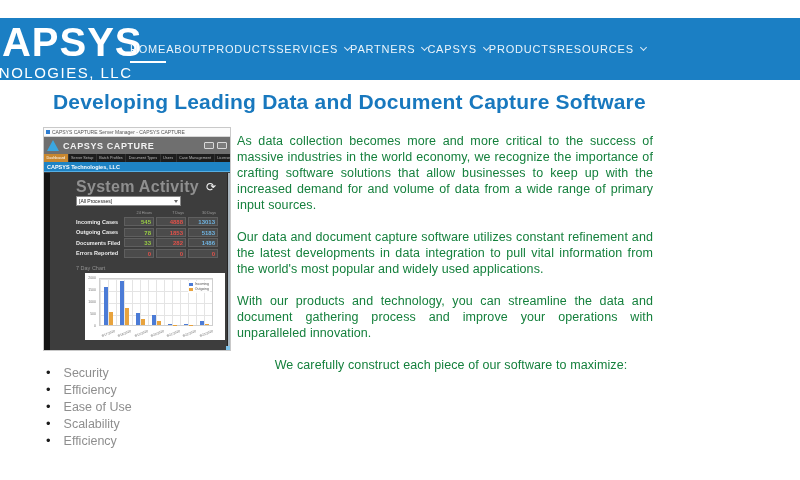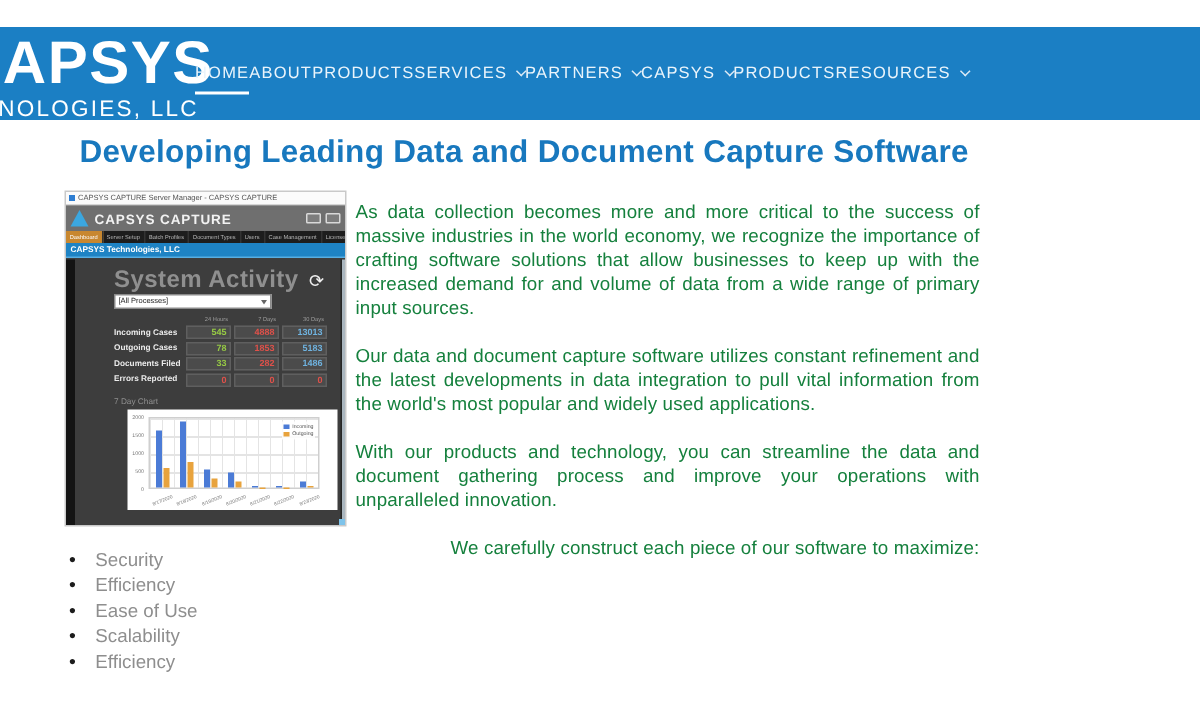--- a/index.html
+++ b/index.html
@@ -72,21 +72,21 @@
   .mc-xlabels { position:absolute; left:14px; top:54px; width:114px; height:12px; display:flex; justify-content:space-around; }
   .mc-xlabel { font-size:3.2px; color:#777; transform:rotate(-22deg); transform-origin:top right; white-space:nowrap; margin-top:2px; }
   .mc-legend { position:absolute; right:2px; top:2px; background:rgba(255,255,255,.85); padding:1px; }
   .mc-legend-row { display:flex; align-items:center; margin-bottom:1px; }
   .mc-swatch { width:4px; height:3px; margin-right:2px; }
   .mc-legend-text { font-size:3.5px; color:#555; }
 
   
   .copy { position:absolute; left:237px; top:133px; width:416px; }
   .copy p { font-size:12.5px; line-height:16px; color:#15803d; text-align:justify; margin-bottom:16px; letter-spacing:.1px; }
-  .copy p:last-child { text-align:right;margin-left:12px; }
+  .copy p:last-child { text-align:center;margin-left:12px; }
 
   
   .bullets { position:absolute; left:46px; top:366px; list-style:none; }
   .bullets li { display:flex; align-items:baseline; font-size:12.5px; color:#8e8e8e; margin-bottom:5px; line-height:12px; height:12px; }
   .bullets li + li { margin-top:5px; }
   .bullet-dot { color:#1c1c1c; font-size:13px; margin-right:13px; line-height:1; }
 </style>
 </head>
 <body>
 

